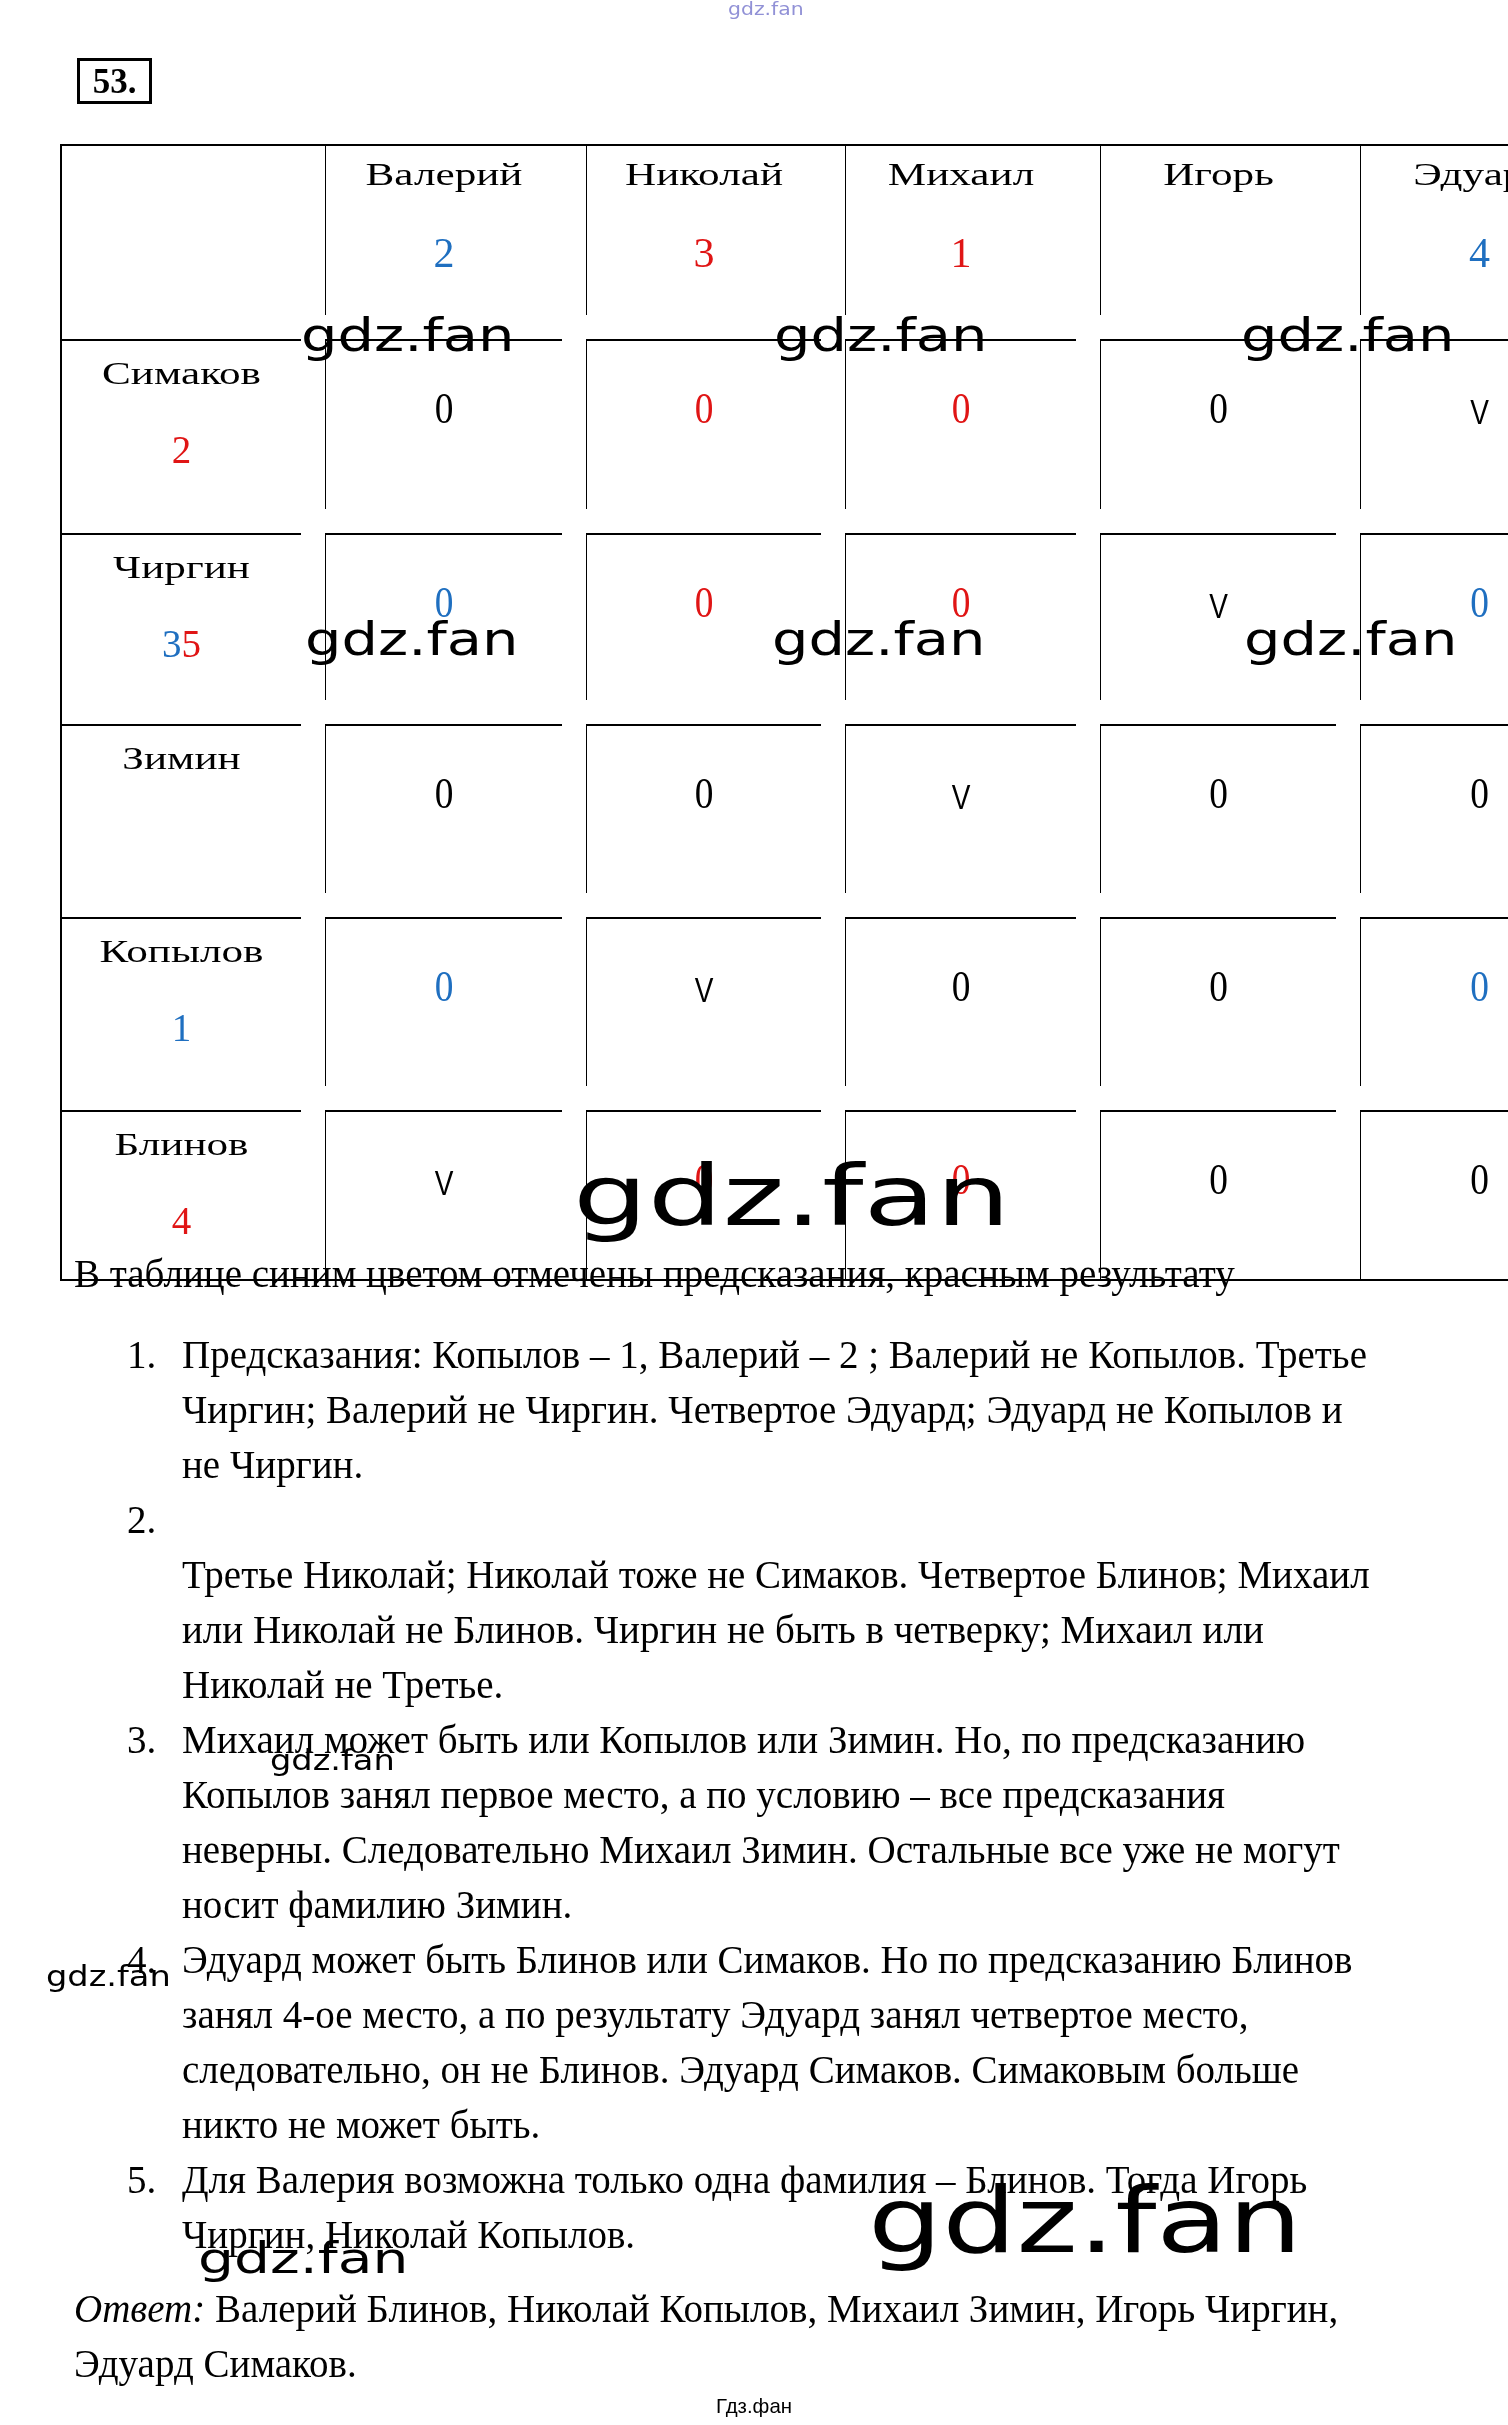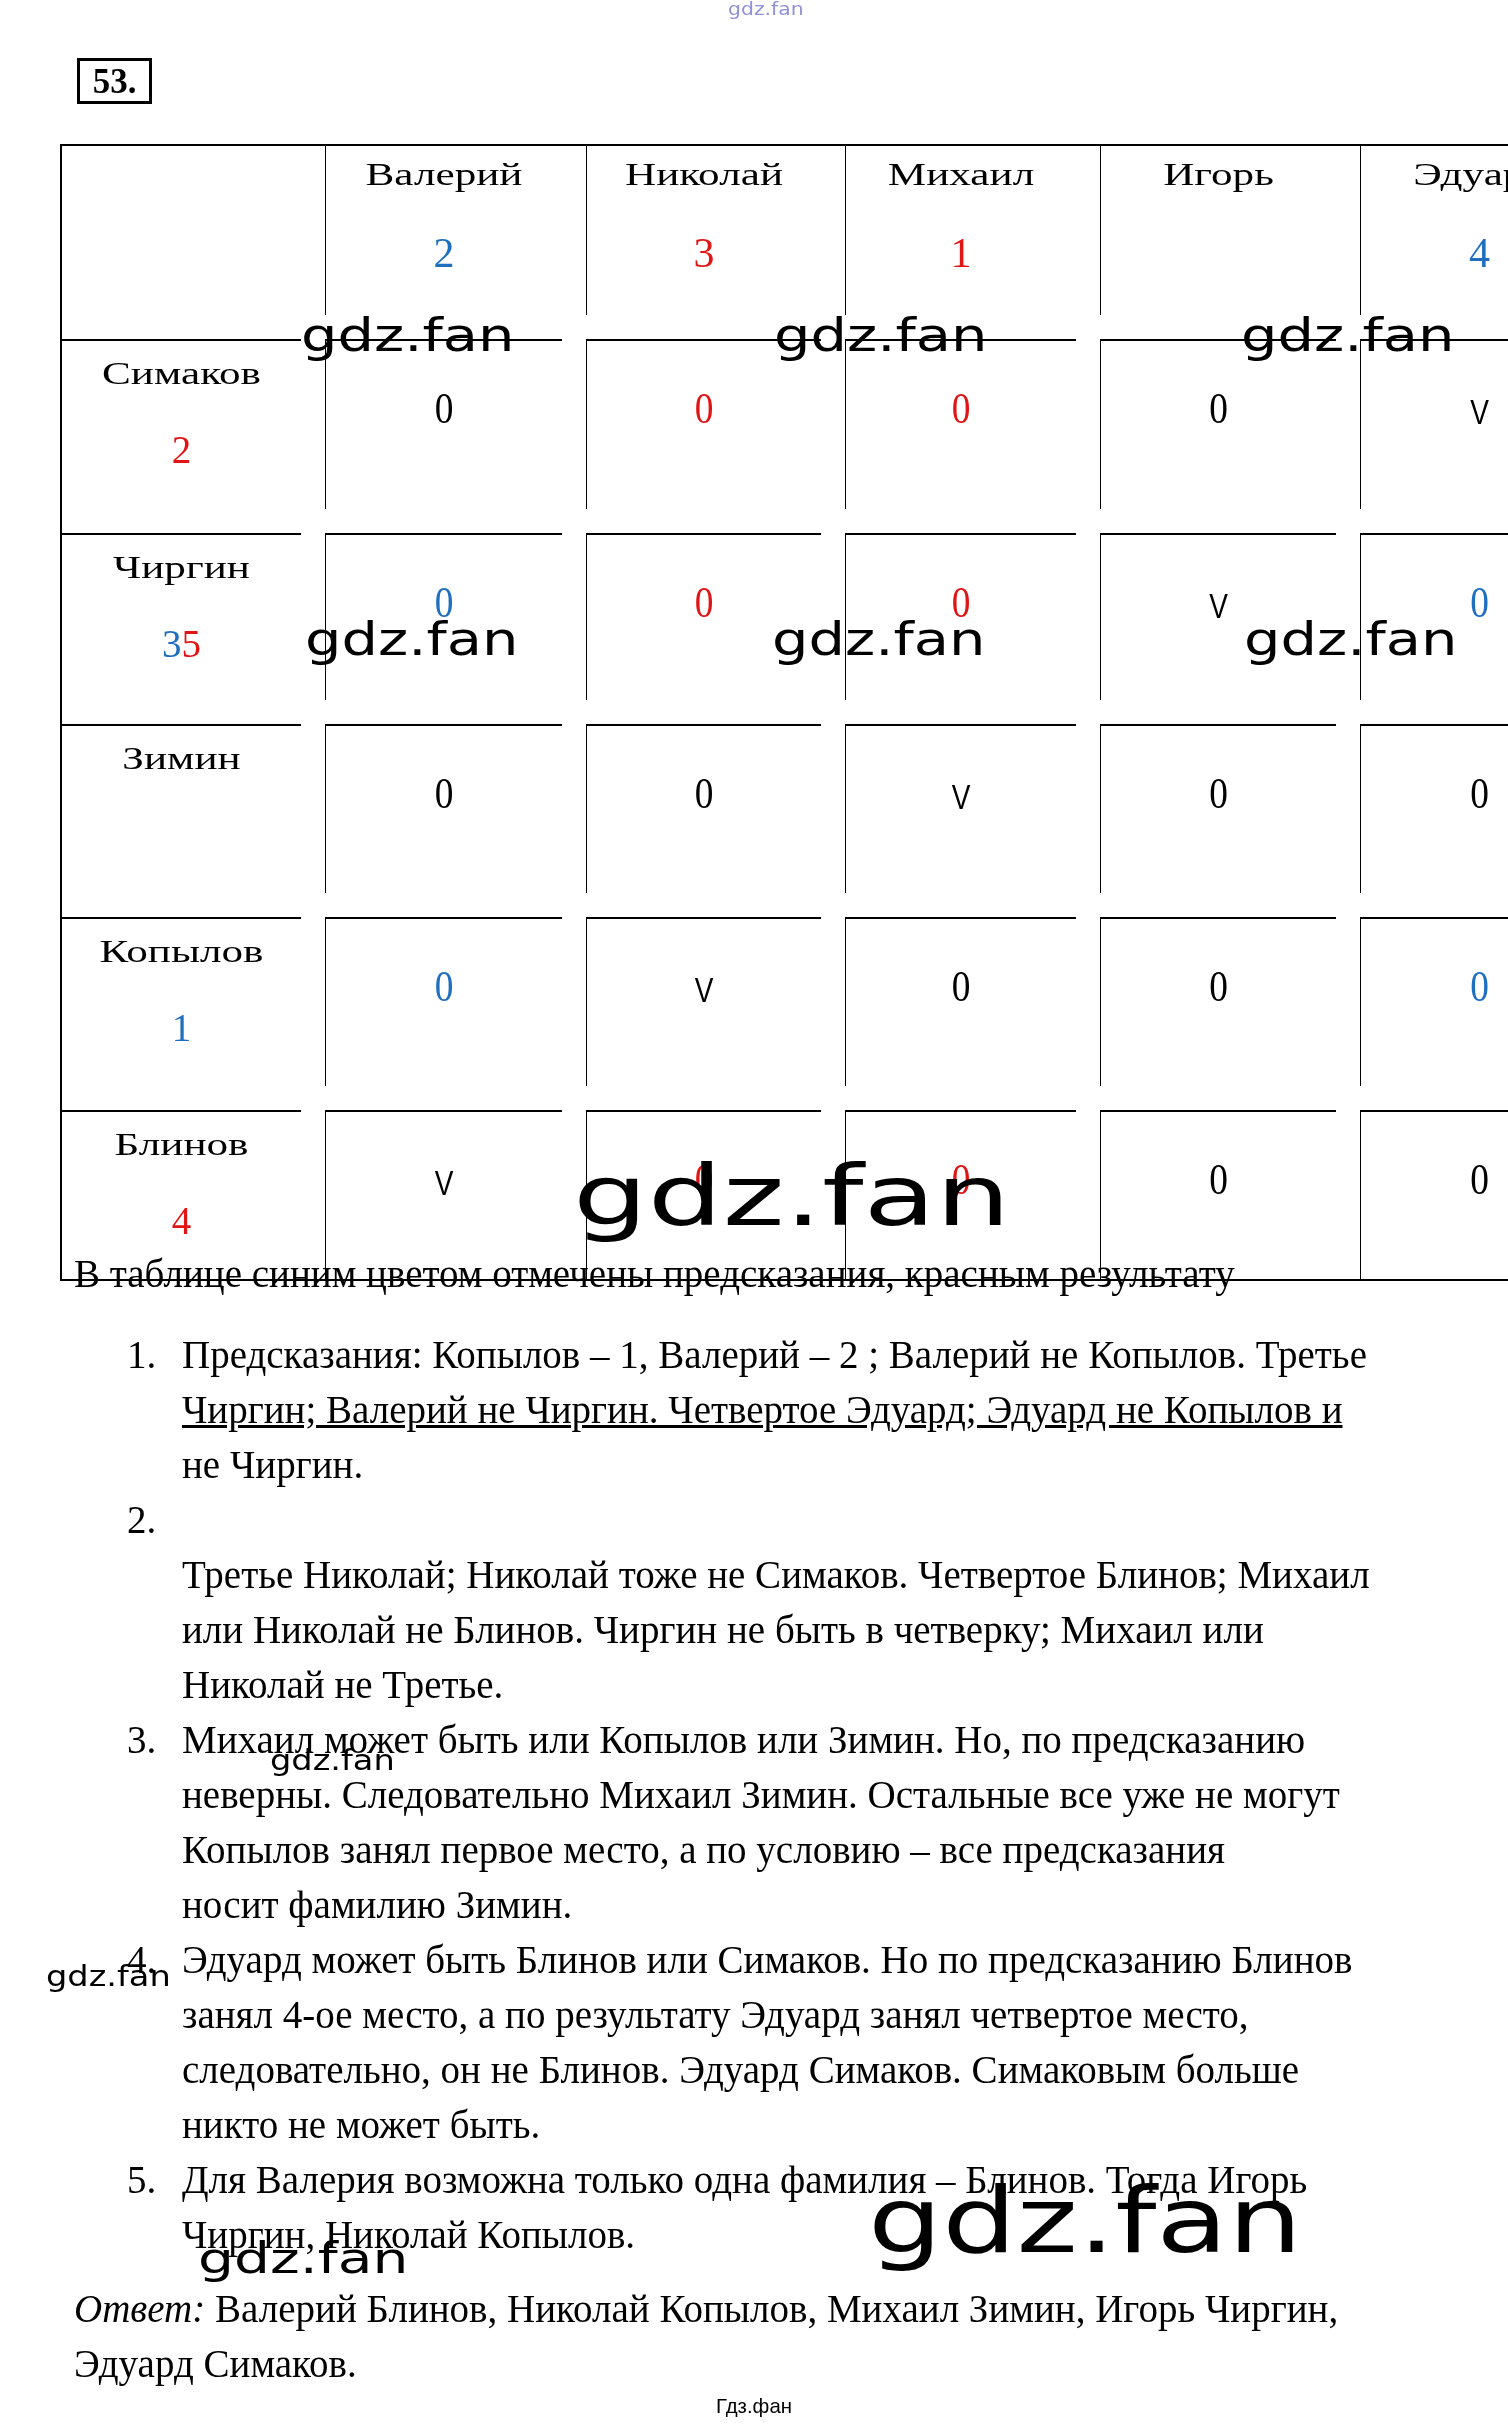--- a/index.html
+++ b/index.html
@@ -192,29 +192,29 @@
 <div class="wm wm-t4">gdz.fan</div>
 <div class="wm wm-t5">gdz.fan</div>
 <div class="wm wm-t6">gdz.fan</div>
 
 <div class="wm wm-big-center">gdz.fan</div>
 
 <div class="caption">В таблице синим цветом отмечены предсказания, красным результату</div>
 
 <div class="slist" id="solution-list">
     <div class="sline"><div class="marker">1.</div><div class="" style="display: inline;">Предсказания: Копылов – 1, Валерий – 2 ; Валерий не Копылов. Третье</div></div>
-    <div class="sline"><div class="" style="display: inline; text-decoration: underline;">Чиргин; Валерий не Чиргин. Четвертое Эдуард; Эдуард не Копылов и</div></div>
+    <div class="sline"><div class="" style="display: inline;">Чиргин; Валерий не Чиргин. Четвертое Эдуард; Эдуард не Копылов и</div></div>
     <div class="sline"><div class="" style="display: inline;">не Чиргин.</div></div>
     <div class="sline"><div class="marker">2.</div></div>
     <div class="sline"><div class="" style="display: inline;">Третье Николай; Николай тоже не Симаков. Четвертое Блинов; Михаил</div></div>
     <div class="sline"><div class="" style="display: inline;">или Николай не Блинов. Чиргин не быть в четверку; Михаил или</div></div>
     <div class="sline"><div class="" style="display: inline;">Николай не Третье.</div></div>
     <div class="sline"><div class="marker">3.</div><div class="" style="display: inline;">Михаил может быть или Копылов или Зимин. Но, по предсказанию</div></div>
+    <div class="sline"><div class="" style="display: inline;">Копылов занял первое место, а по условию – все предсказания</div></div>
     <div class="sline"><div class="" style="display: inline;">неверны. Следовательно Михаил Зимин. Остальные все уже не могут</div></div>
-    <div class="sline"><div class="" style="display: inline;">Копылов занял первое место, а по условию – все предсказания</div></div>
     <div class="sline"><div class="" style="display: inline;">носит фамилию Зимин.</div></div>
     <div class="sline"><div class="marker">4.</div><div class="" style="display: inline;">Эдуард может быть Блинов или Симаков. Но по предсказанию Блинов</div></div>
     <div class="sline"><div class="" style="display: inline;">занял 4-ое место, а по результату Эдуард занял четвертое место,</div></div>
     <div class="sline"><div class="" style="display: inline;">следовательно, он не Блинов. Эдуард Симаков. Симаковым больше</div></div>
     <div class="sline"><div class="" style="display: inline;">никто не может быть.</div></div>
     <div class="sline"><div class="marker">5.</div><div class="" style="display: inline;">Для Валерия возможна только одна фамилия – Блинов. Тогда Игорь</div></div>
     <div class="sline"><div class="" style="display: inline;">Чиргин, Николай Копылов.</div></div>
   </div>
 
 <div class="wm wm-s3">gdz.fan</div>

